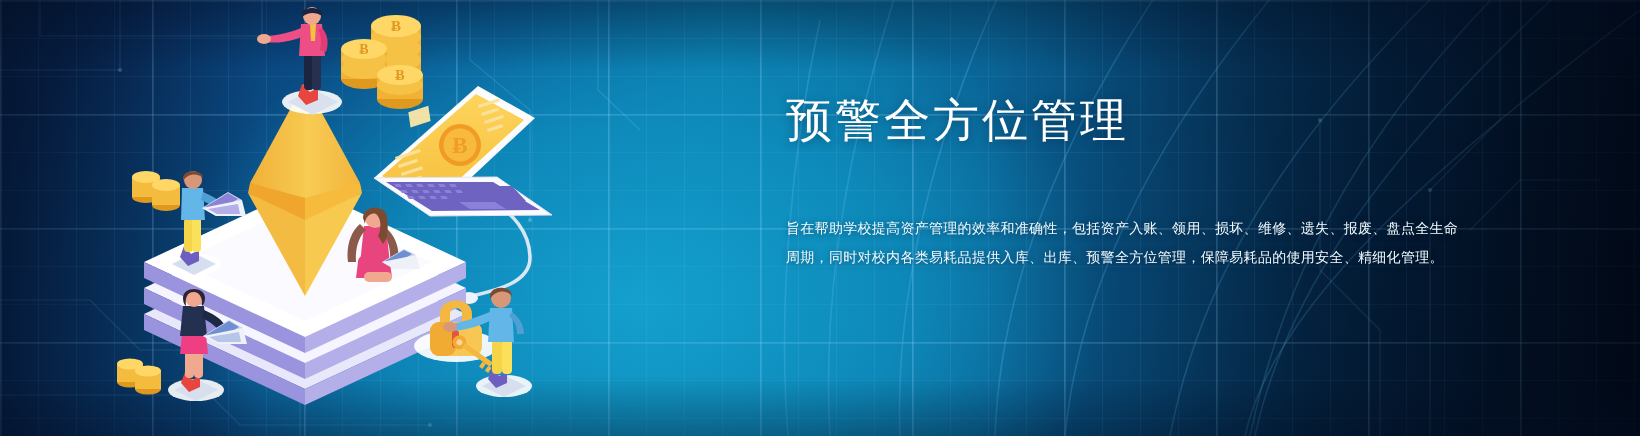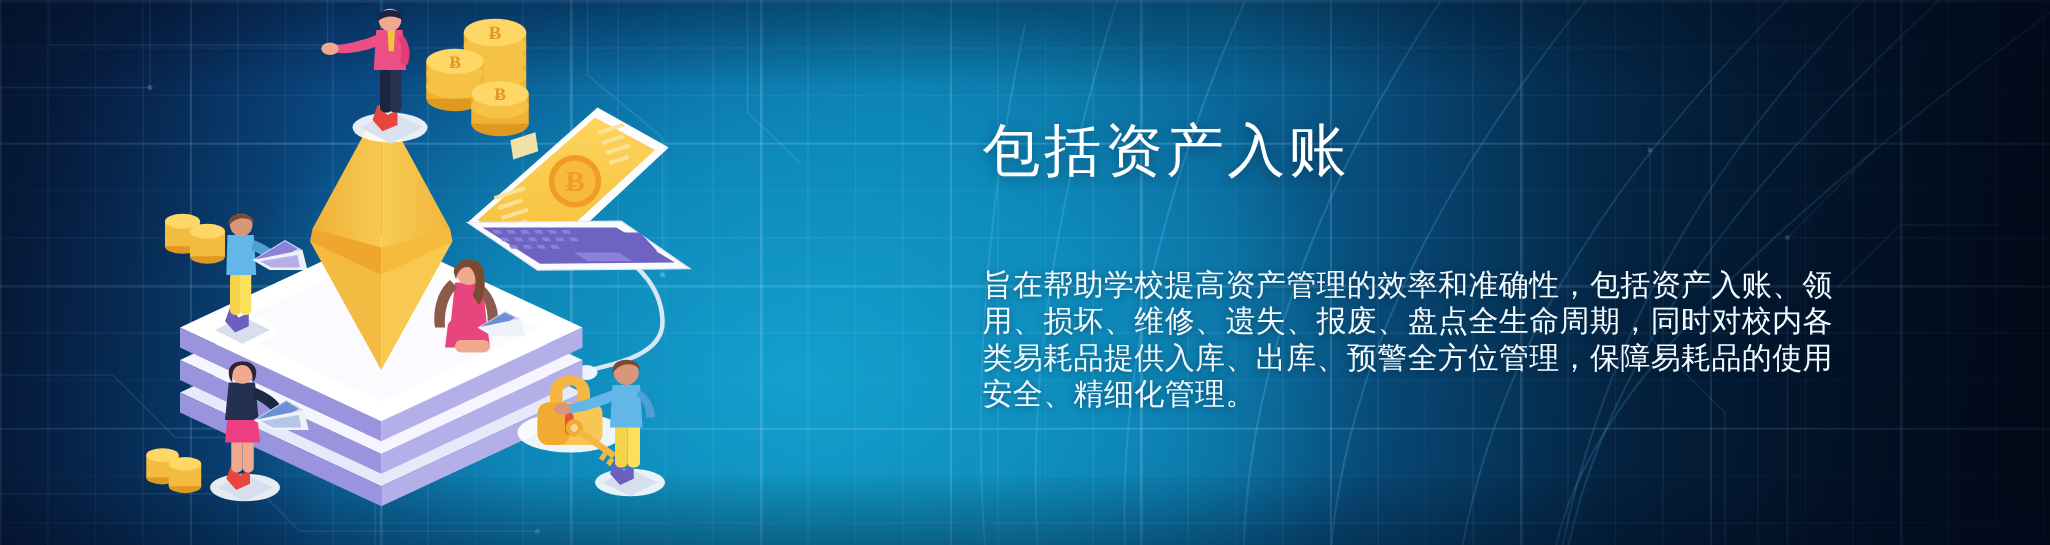--- a/index.html
+++ b/index.html
@@ -60,21 +60,21 @@
   
   .copy{position:absolute;left:786px;top:92px;width:700px;}
   .title{
     font-size:46px;line-height:1.25;color:#ffffff;letter-spacing:3px;
     font-weight:400;margin:0;
     text-shadow:0 2px 10px rgba(0,30,60,.45);
   }
   .desc{
     margin:0;padding-top:64px;
     width:682px;
-    font-size:24px;line-height:29px;color:#f2fbff;
+    font-size:14px;line-height:29px;color:#f2fbff;
     letter-spacing:.3px;font-weight:400;
     text-shadow:0 1px 6px rgba(0,25,50,.55);
   }
 
   
   .illus{position:absolute;left:60px;top:0;width:520px;height:436px;}
   .illus svg{display:block;width:520px;height:436px;}
 </style>
 </head>
 <body>
@@ -367,17 +367,17 @@
         <path d="M12,36 C2,40 -14,46 -26,48 L-26,55 C-10,54 6,48 14,44 Z" fill="#63b6e8"></path>
         <ellipse cx="-28" cy="51" rx="7" ry="5" fill="#d9977a"></ellipse>
         <path d="M34,36 C42,42 46,50 46,58 L39,58 C39,50 36,44 31,40 Z" fill="#4f9fd4"></path>
         <circle cx="23" cy="22" r="10" fill="#d9977a"></circle>
         <path d="M12,20 C12,9 34,9 34,20 C30,14 18,13 12,23 Z" fill="#7a4a33"></path>
       </g>
     </svg>
   </div>
 
   <div class="copy">
-    <h1 class="title">包括资产入账</h1>
+    <h1 class="title">预警全方位管理</h1>
     <p class="desc">旨在帮助学校提高资产管理的效率和准确性，包括资产入账、领用、损坏、维修、遗失、报废、盘点全生命周期，同时对校内各类易耗品提供入库、出库、预警全方位管理，保障易耗品的使用安全、精细化管理。</p>
   </div>
 
 </div>
 
 </body></html>

